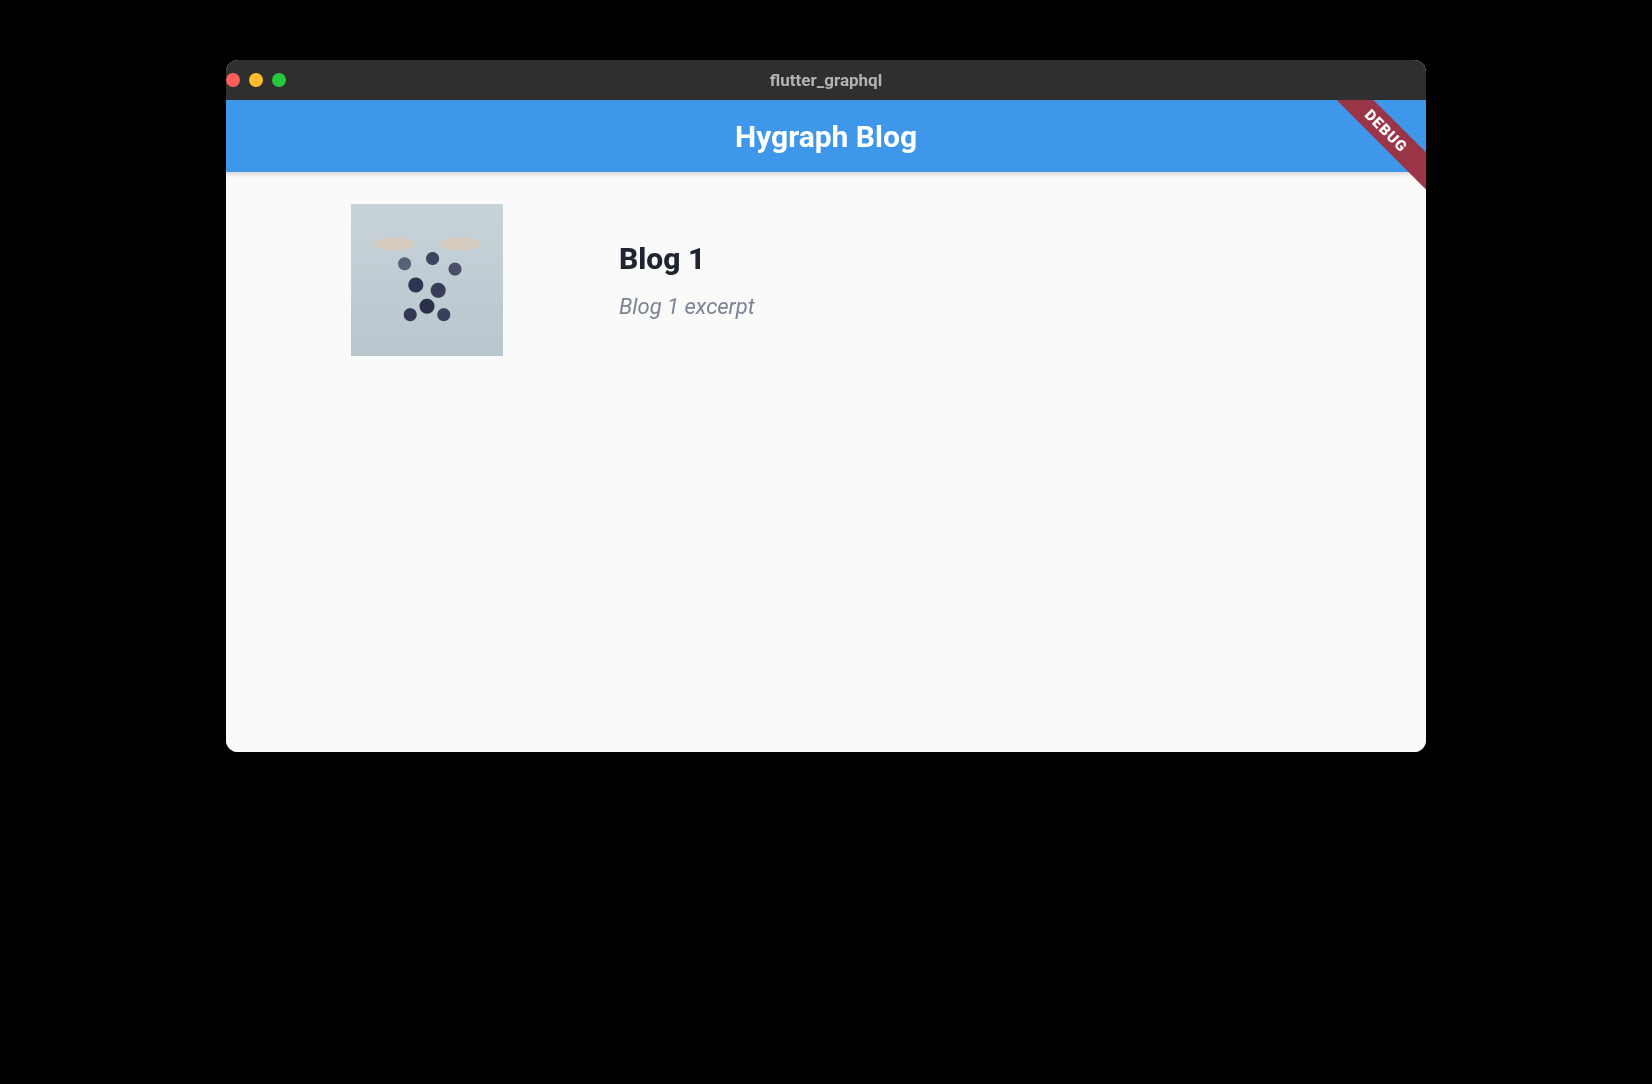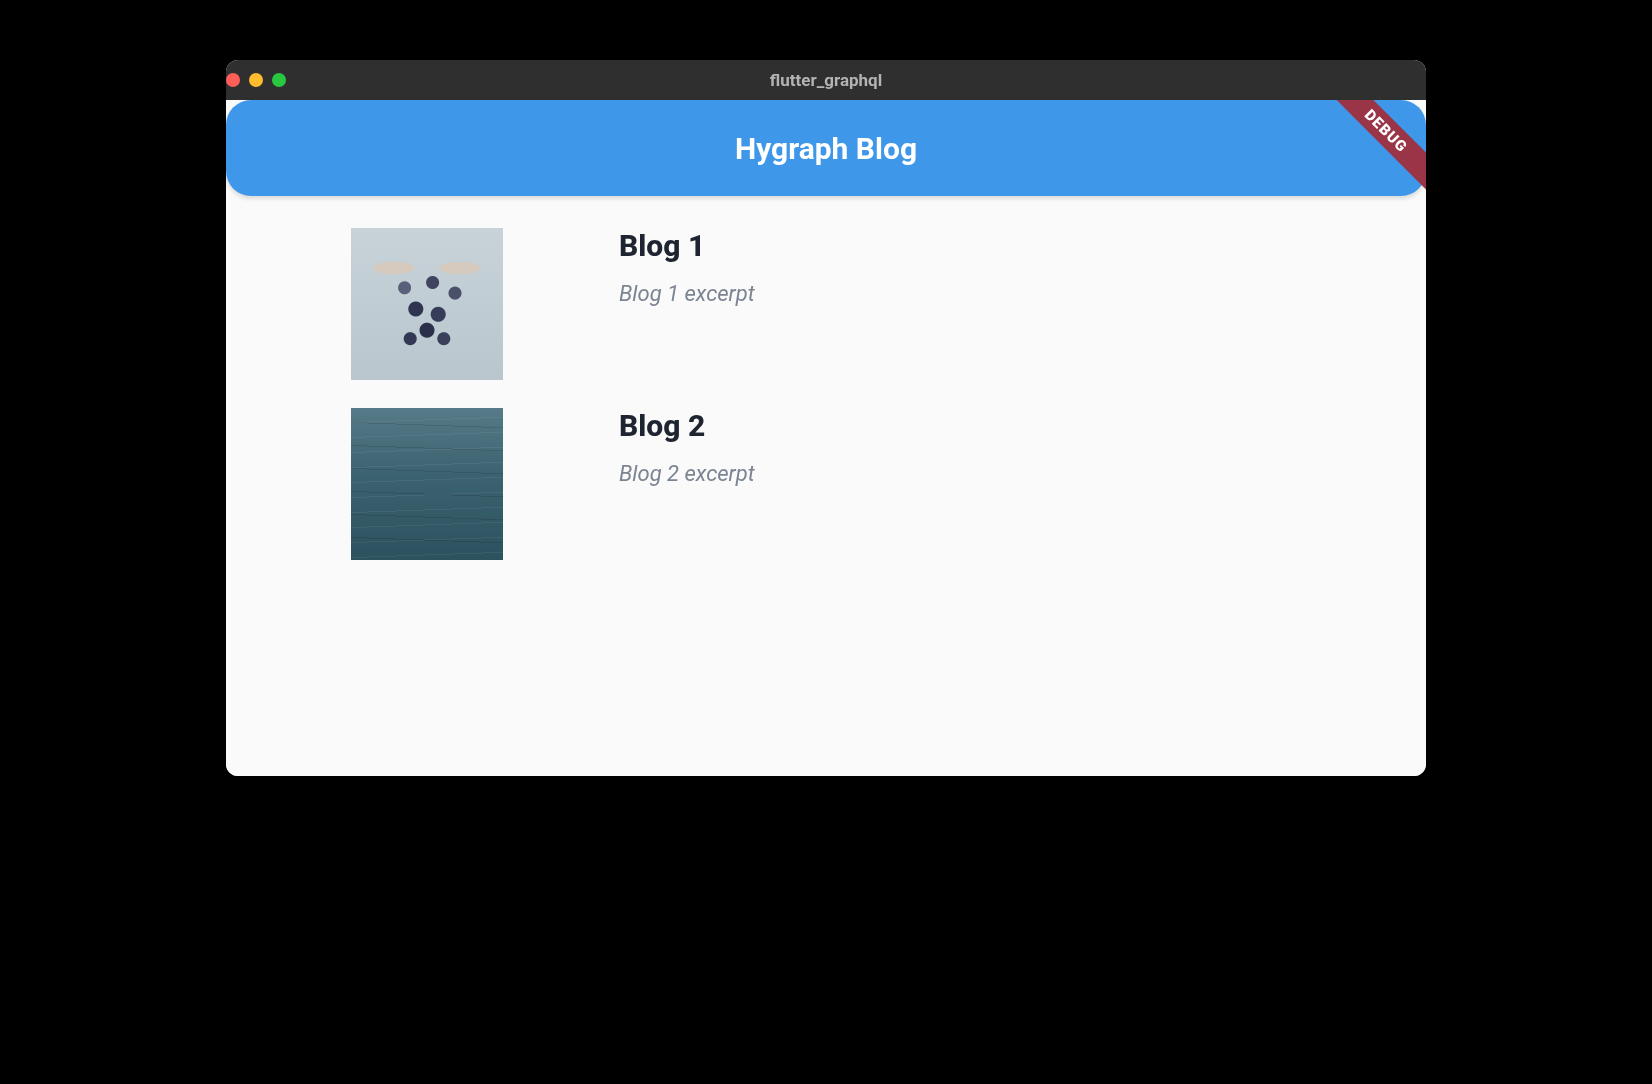--- a/index.html
+++ b/index.html
@@ -46,27 +46,26 @@
       position: absolute;
       left: 0; right: 0;
       text-align: center;
       color: #b3b3b3;
       font-size: 17px;
       font-weight: 700;
       pointer-events: none;
     }
     .appbar {
       background: #3f97ea;
-      height: 96px;
+      height: 72px;
       display: flex;
       align-items: center;
       justify-content: center;
       position: relative;
       box-shadow: 0 3px 4px rgba(0,0,0,0.12);
-      border-radius: 25px;
     }
     .appbar-title {
       color: #fff;
       font-size: 30px;
       font-weight: 700;
     }
     .debug-banner {
       position: absolute;
       top: 0;
       right: 0;
@@ -89,21 +88,21 @@
       letter-spacing: 1px;
       padding: 4px 0;
     }
     .content {
       background: #fafafa;
       padding: 32px 0 20px 0;
       min-height: 580px;
     }
     .list-item {
       display: flex;
-      align-items: flex-start;
+      align-items: center;
       padding: 0 0 0 125px;
       margin-bottom: 28px;
     }
     .thumb {
       width: 152px;
       height: 152px;
       flex-shrink: 0;
       background: #ccc;
       position: relative;
       overflow: hidden;
@@ -204,23 +203,16 @@
   <div class="content">
 
     <div class="list-item">
       <div class="thumb thumb-grapes" aria-label="grapes-thumbnail"></div>
       <div class="item-text">
         <div class="item-title">Blog 1</div>
         <div class="item-excerpt">Blog 1 excerpt</div>
       </div>
     </div>
 
-    <div class="list-item">
-      <div class="thumb thumb-water" aria-label="water-thumbnail"></div>
-      <div class="item-text">
-        <div class="item-title">Blog 2</div>
-        <div class="item-excerpt">Blog 2 excerpt</div>
-      </div>
-    </div>
 
 
   </div>
 </div>
 
 </body></html>

